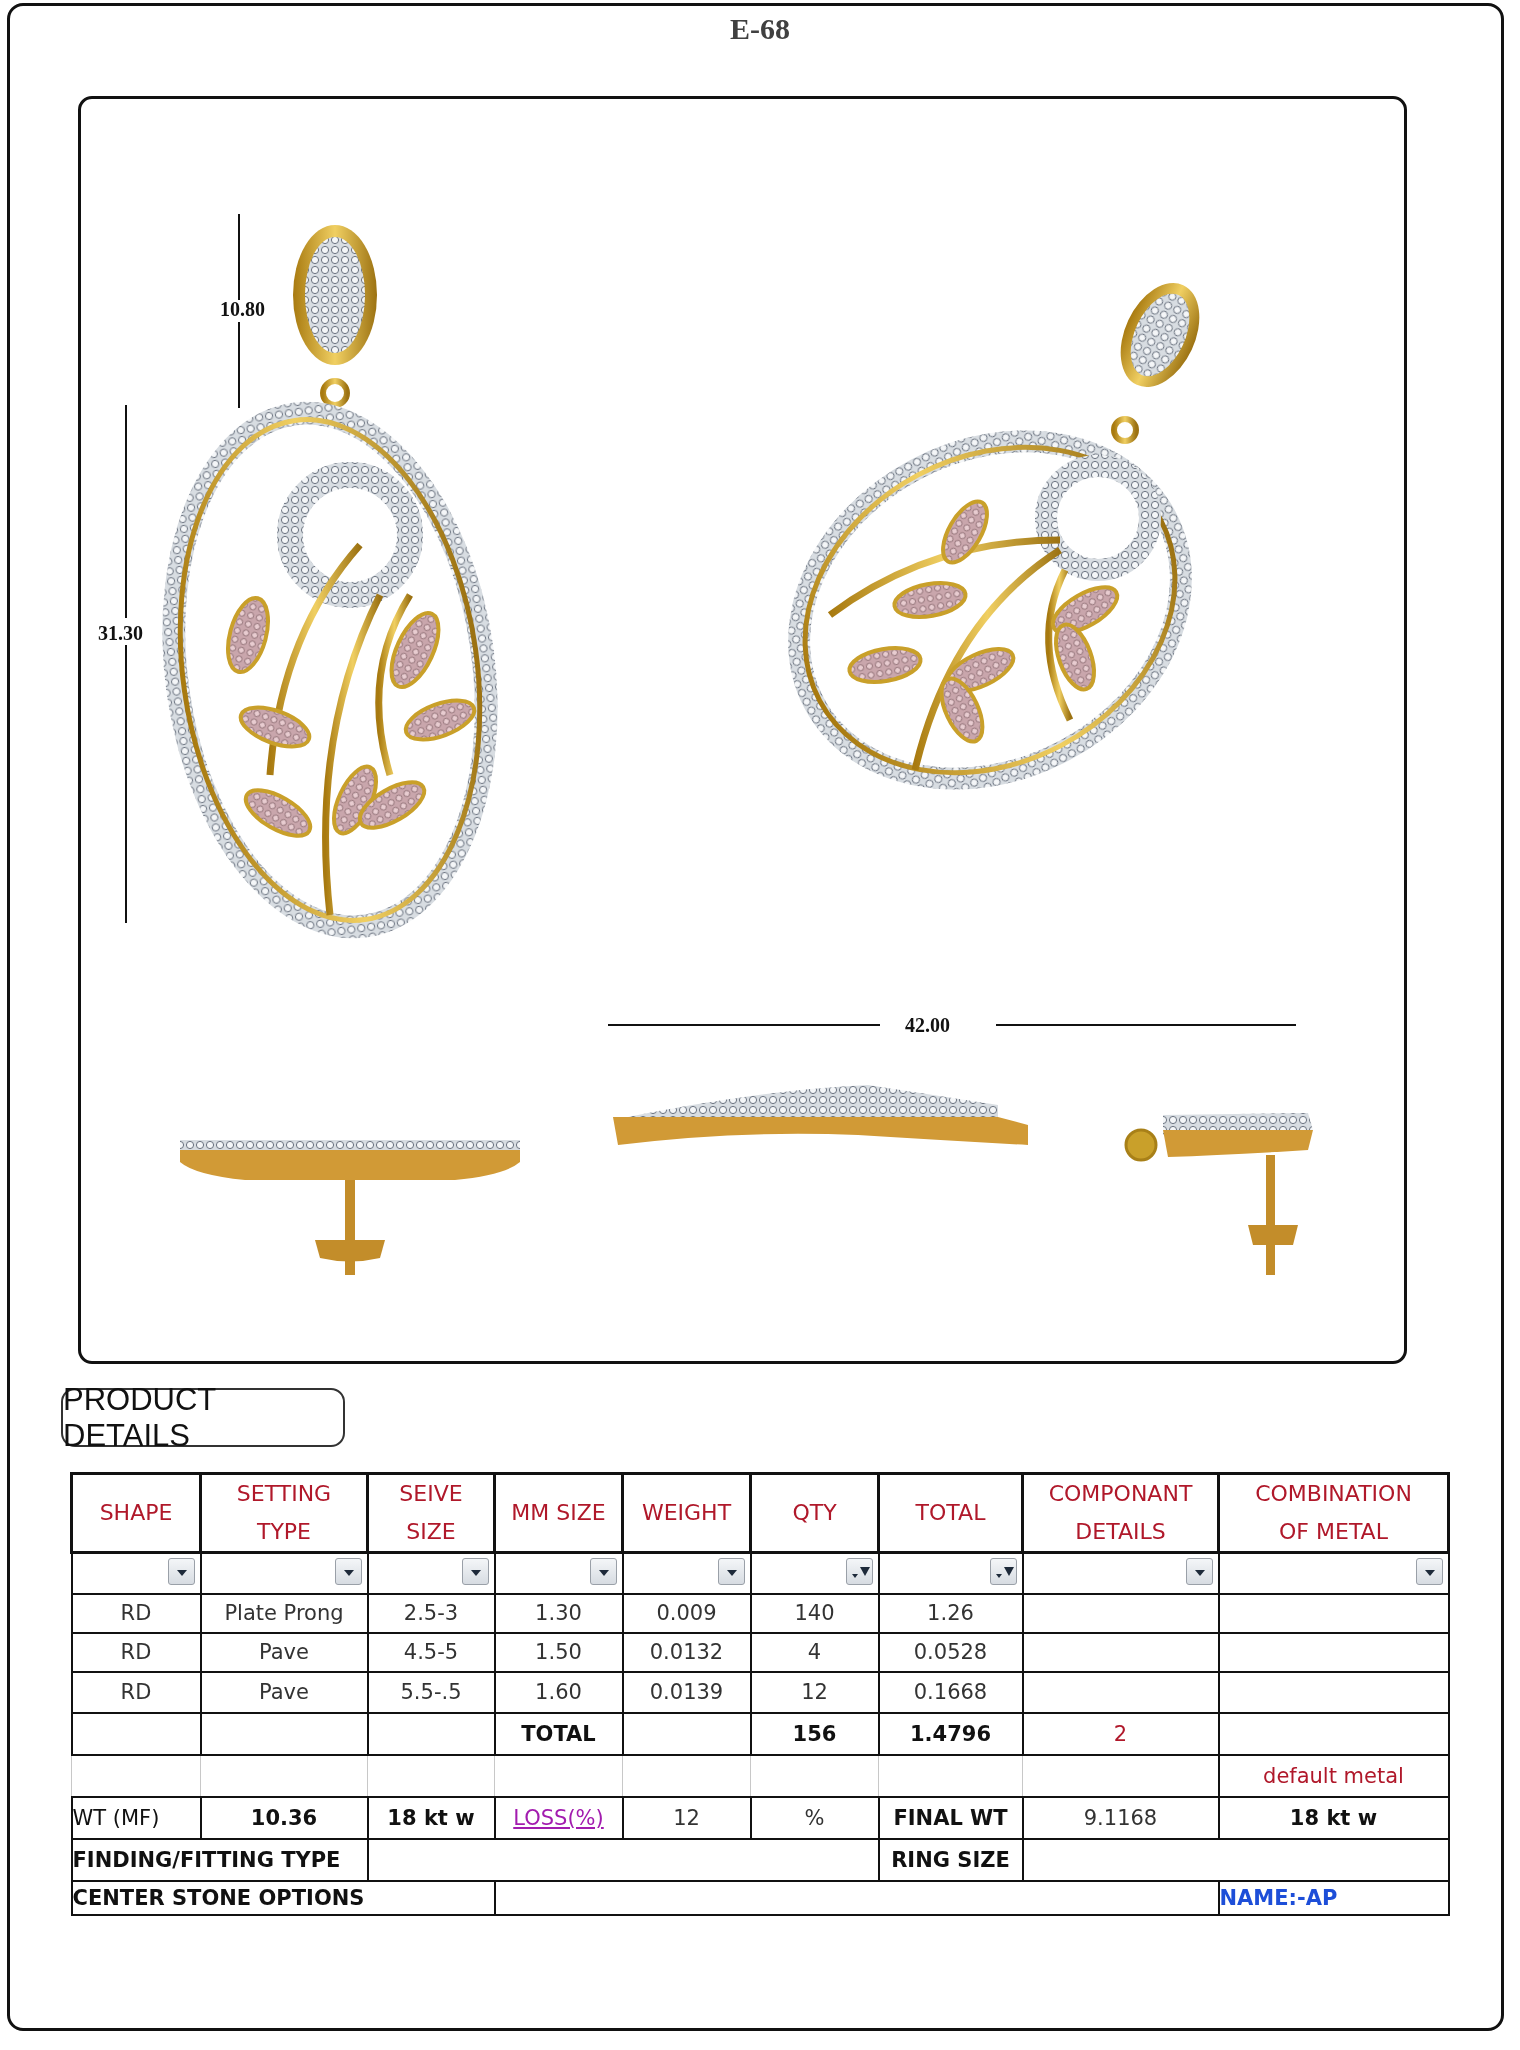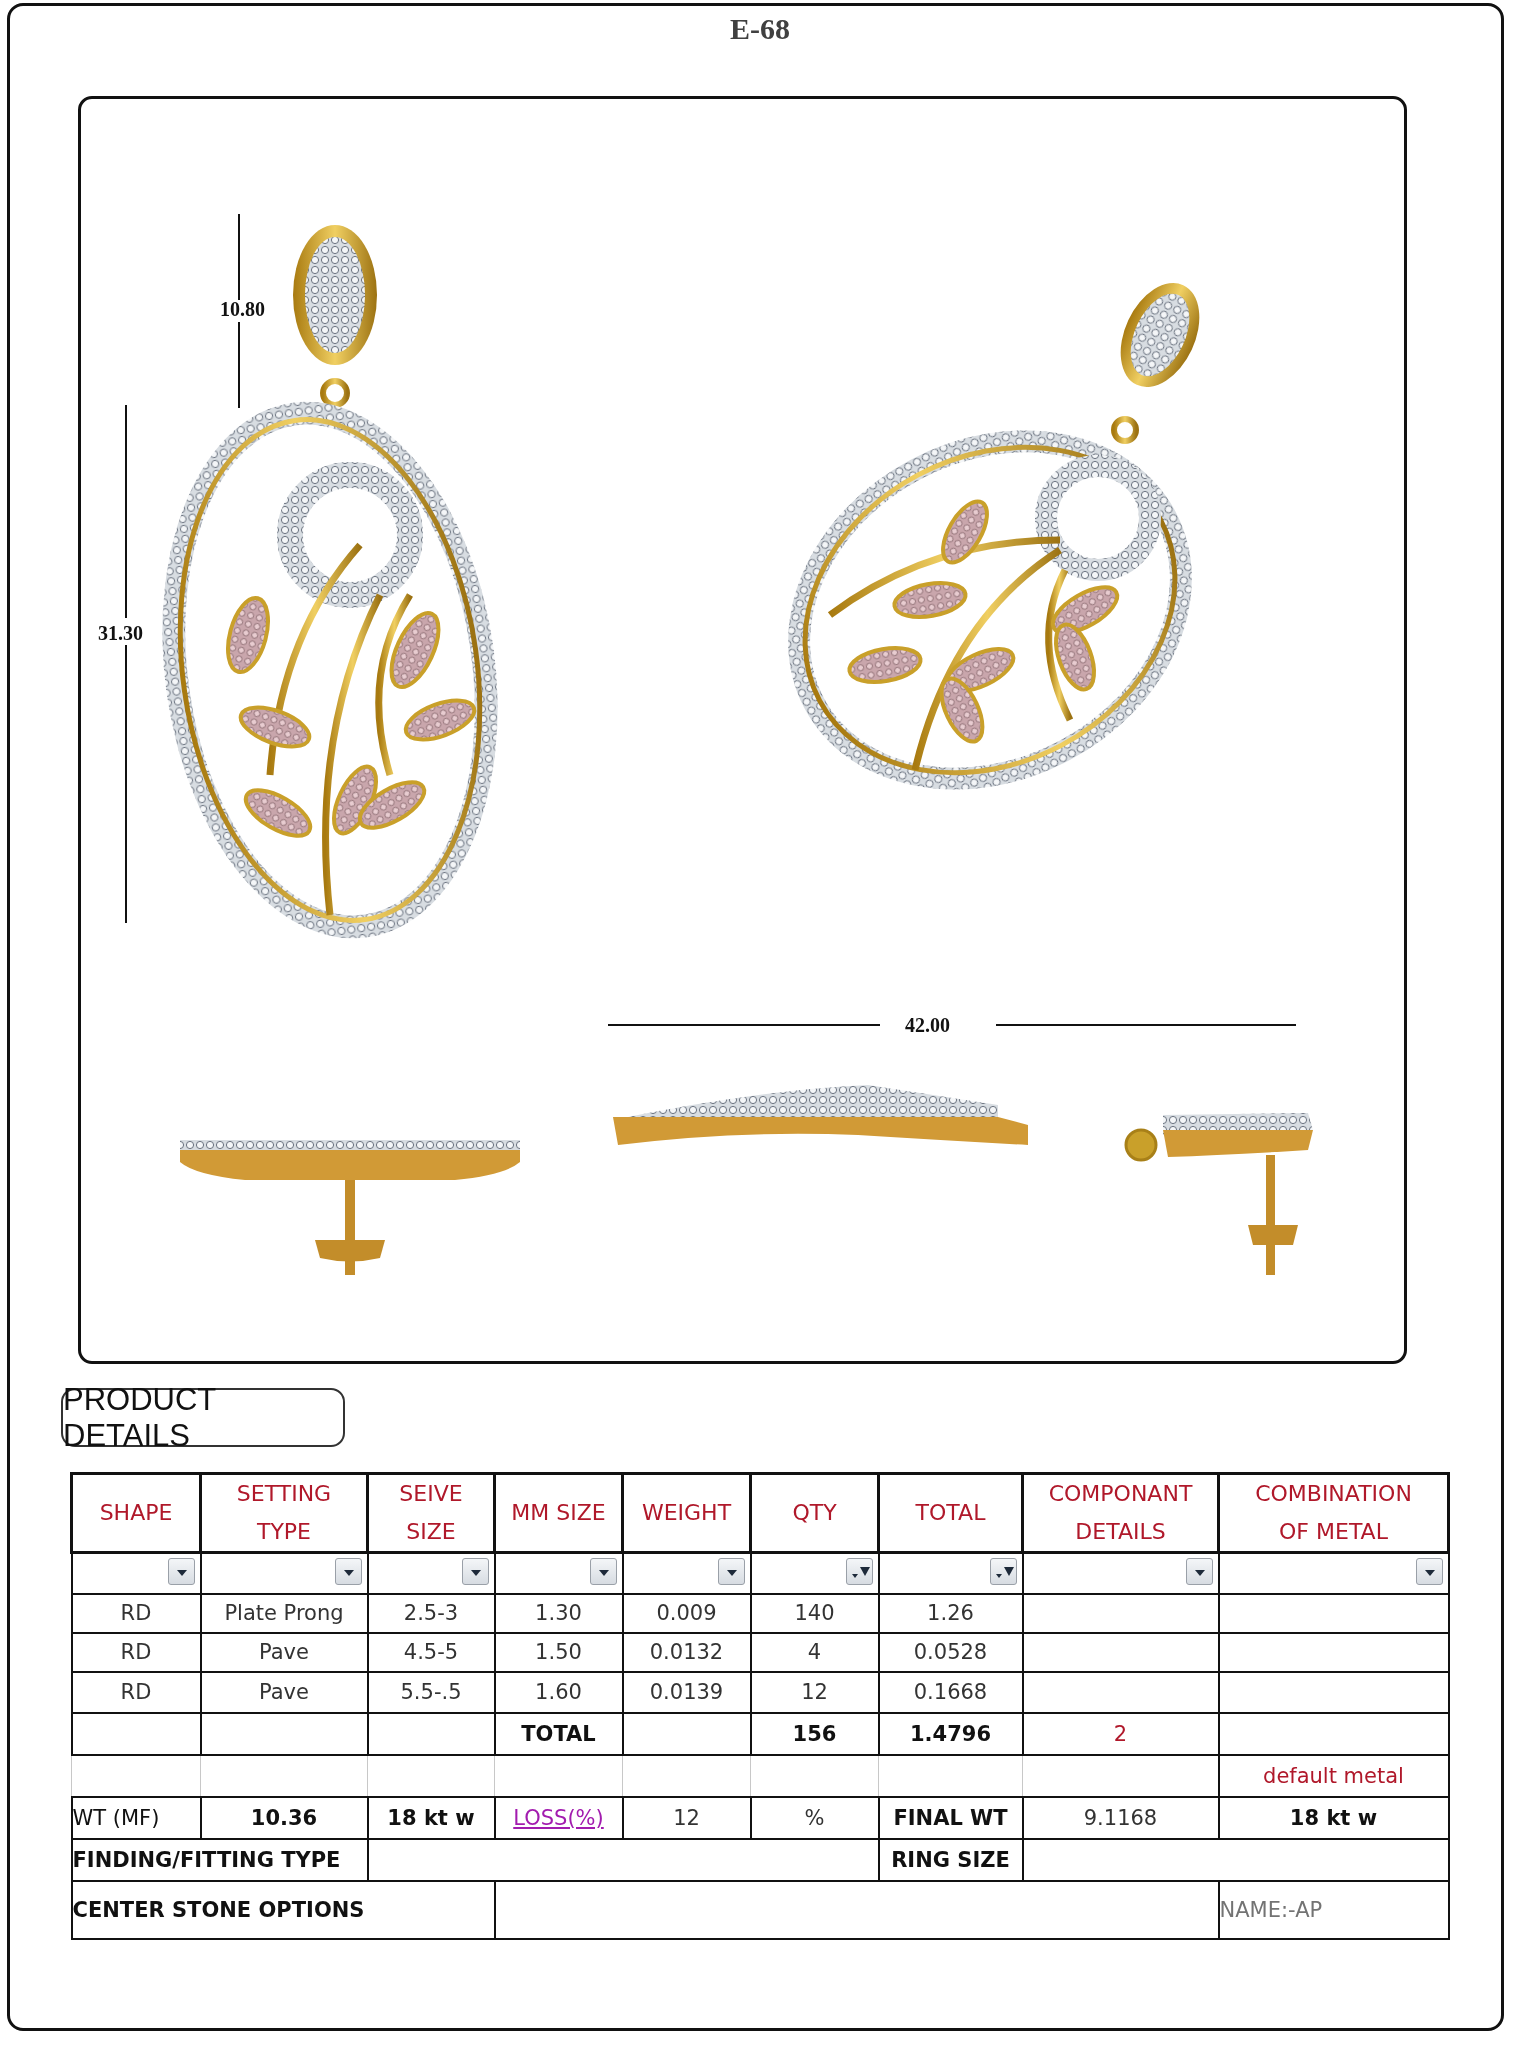--- a/index.html
+++ b/index.html
@@ -239,19 +239,19 @@
     <td class="bold">FINAL WT</td>
     <td>9.1168</td>
     <td class="bold">18 kt w</td>
   </tr>
   <tr style="height:42px;">
     <td class="left bold" colspan="2">FINDING/FITTING TYPE</td>
     <td colspan="4"></td>
     <td class="bold">RING SIZE</td>
     <td colspan="2"></td>
   </tr>
-  <tr style="height:58px;">
+  <tr style="height:34px;">
     <td class="left bold" colspan="3">CENTER STONE OPTIONS</td>
     <td colspan="5"></td>
-    <td class="left" style="color:#737373;">NAME:-AP</td>
+    <td class="left" style="color:#1d4ed8;font-weight:bold;">NAME:-AP</td>
   </tr>
 </tbody>
   </table>
 
 </body></html>

